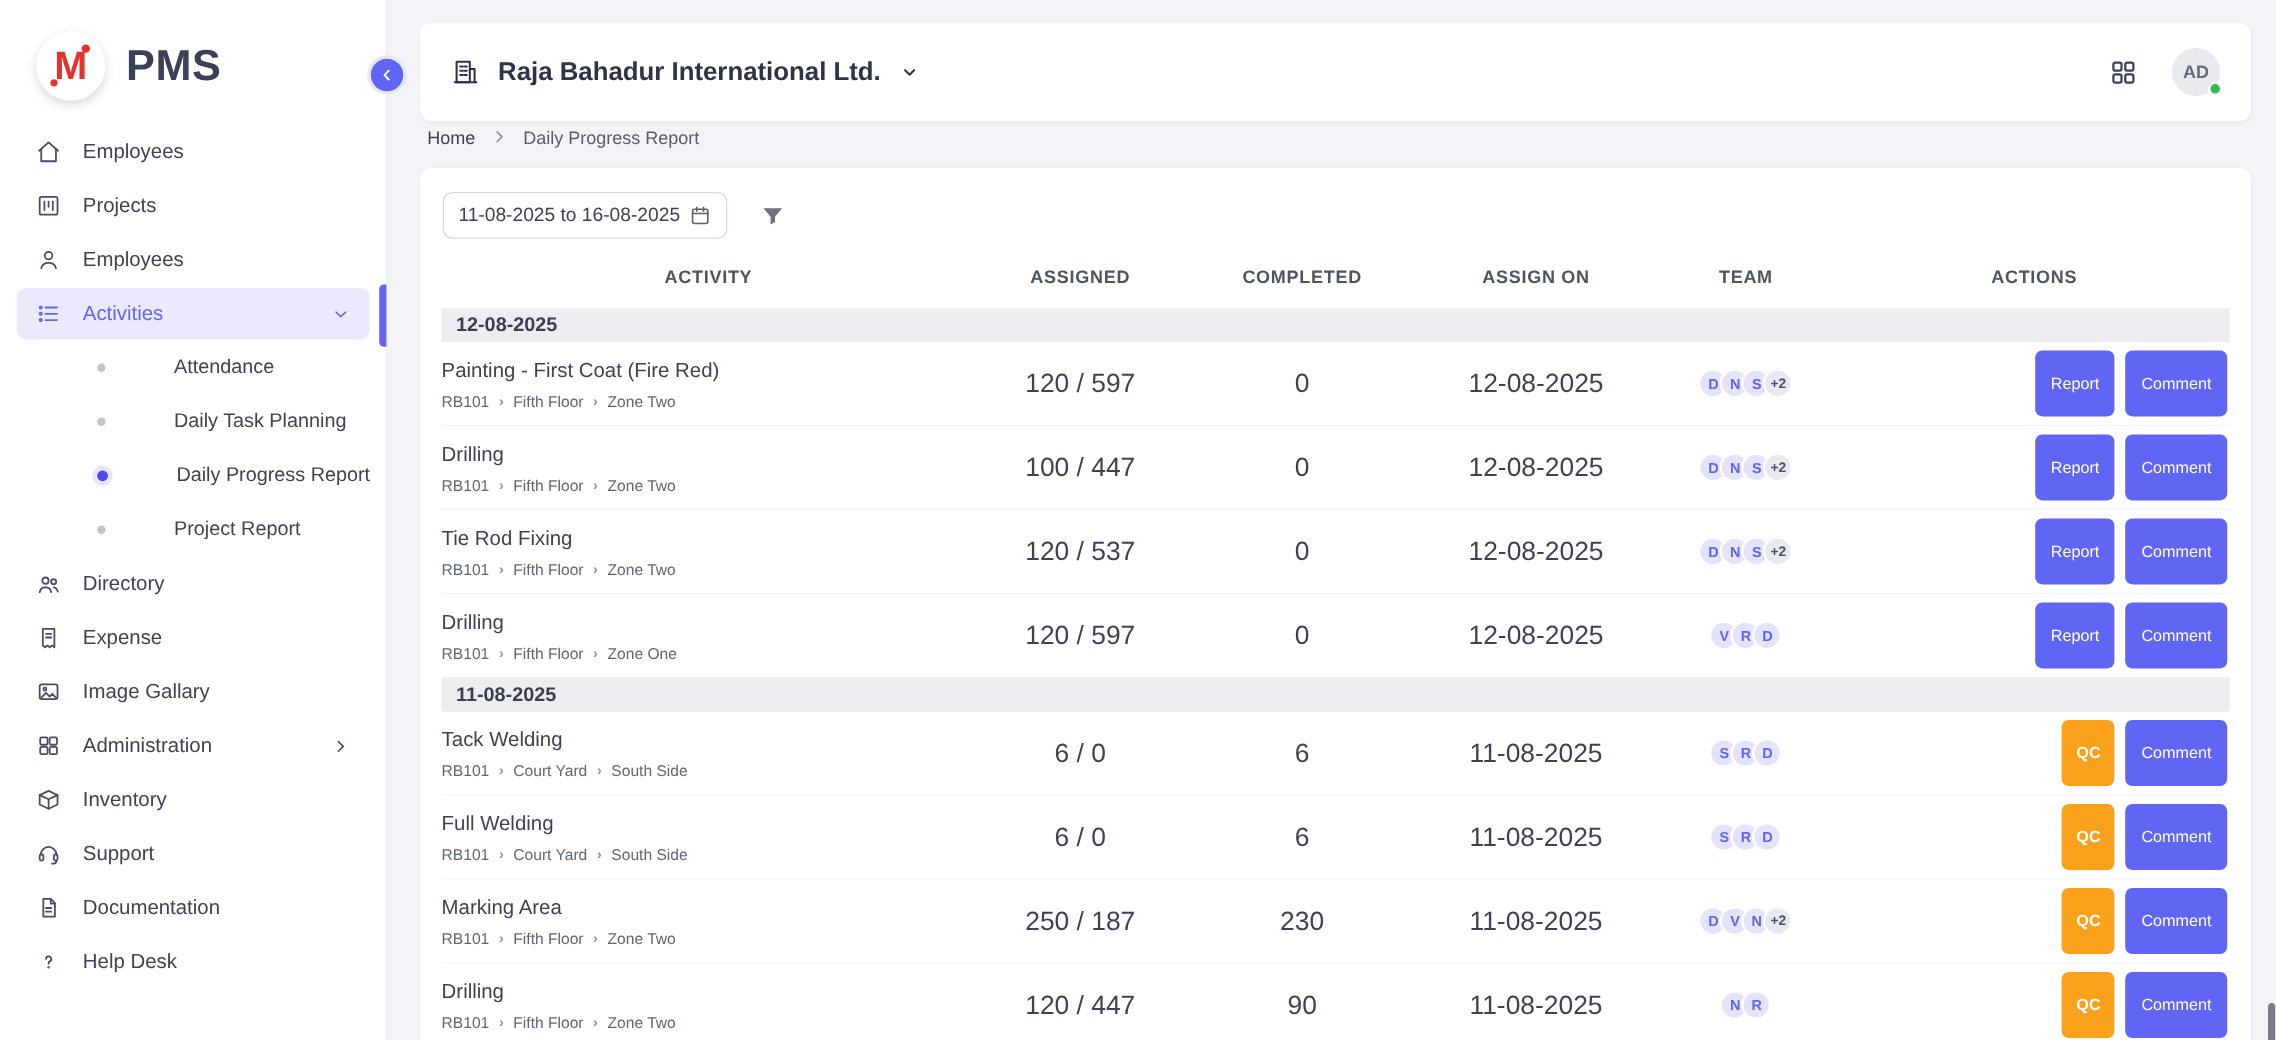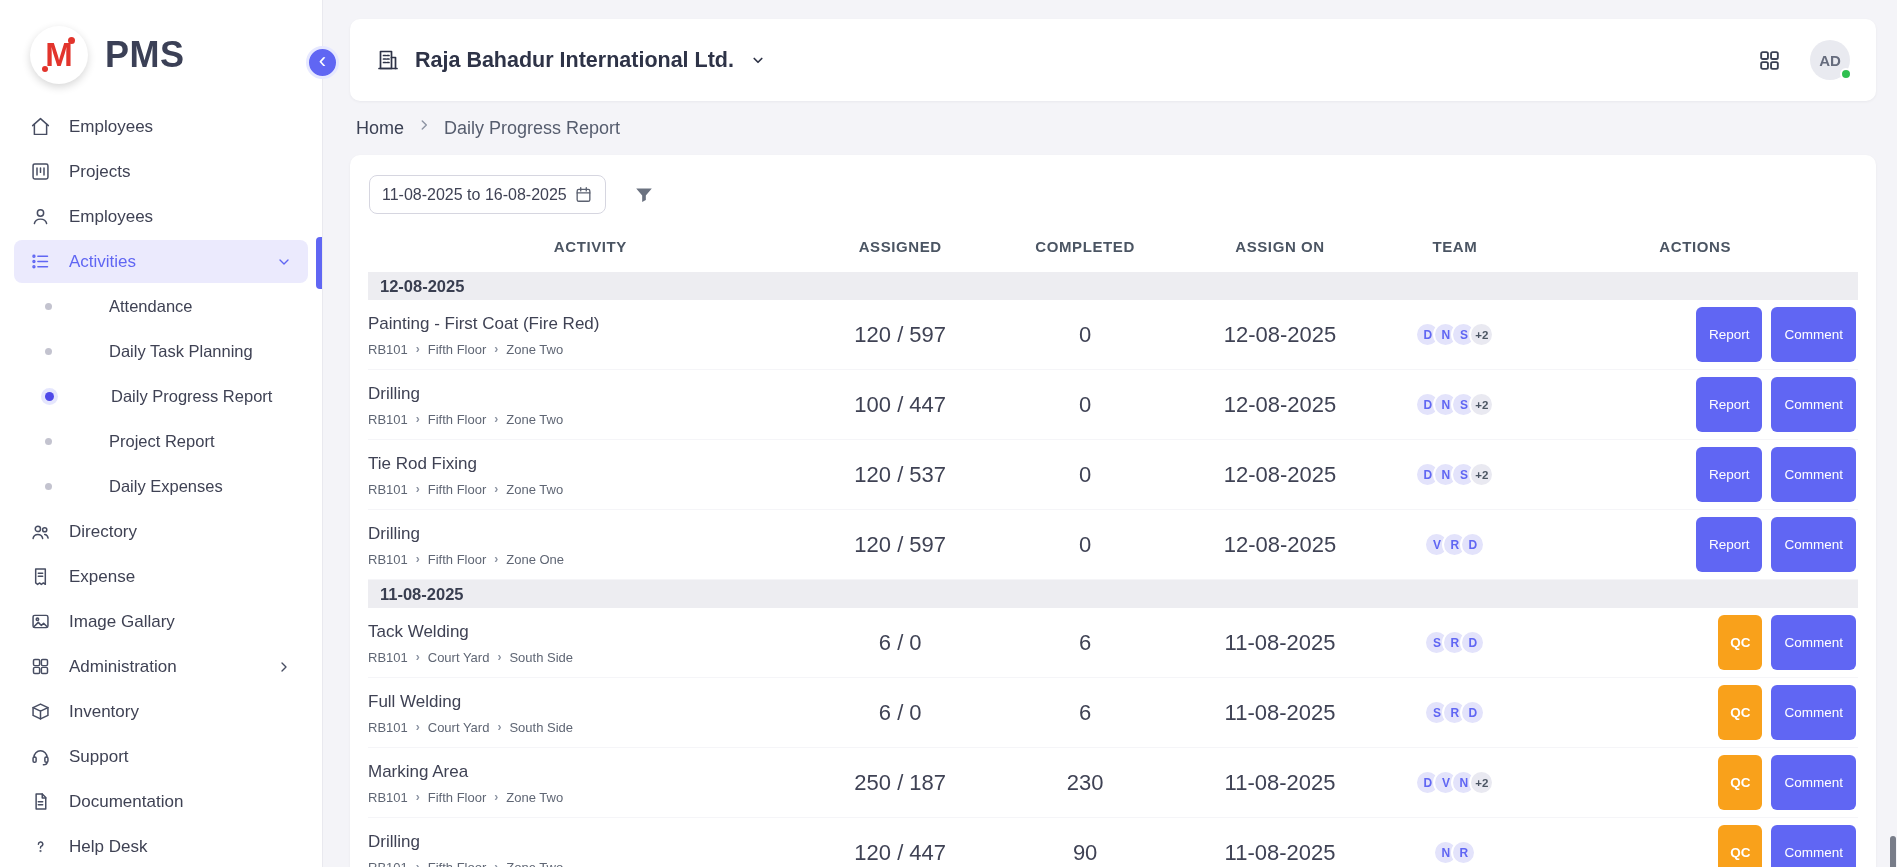--- a/index.html
+++ b/index.html
@@ -17,35 +17,35 @@
   .logo-text { font-size:36px; font-weight:700; color:#3b4056; letter-spacing:.5px; }
   .collapse-btn { position:absolute; top:46px; right:-17px; width:33px; height:33px; border-radius:50%; background:#6066f3; border:3px solid #e6e8ff; color:#fff; display:flex; align-items:center; justify-content:center; cursor:pointer; z-index:6; }
   .collapse-btn span { font-size:22px; line-height:1; margin-top:-3px; }
   .nav-item { display:flex; align-items:center; gap:18px; height:45px; padding:0 30px; font-size:17px; color:#3f4254; cursor:pointer; }
   .nav-item .icon { color:#474d62; flex-shrink:0; }
   .nav-item.active { background:#ebeafd; border-radius:8px; margin:1px 14px; padding:0 16px; height:43px; color:#6066f3; }
   .nav-item.active .icon { color:#6066f3; }
   .chev-end { margin-left:auto; color:#6d7385; }
   .nav-item.active .chev-end { color:#6066f3; }
   .active-bar { position:absolute; right:0; top:237px; width:6px; height:52px; background:#6066f3; border-radius:4px 0 0 4px; }
-  .sub-item { display:flex; align-items:center; height:45px; padding-left:45px; gap:57px; font-size:16.5px; color:#3f4254; cursor:pointer; }
+  .sub-item { display:flex; align-items:center; height:45px; padding-left:45px; gap:57px; font-size:16.5px; color:#3f4254; cursor:pointer;margin-left:36px; }
   .dot { width:7px; height:7px; border-radius:50%; background:#c3c3cf; flex-shrink:0; }
   .sub-item.active .dot { width:9px; height:9px; background:#4f49e8; box-shadow:0 0 0 4px rgba(96,102,243,.16); }
 
   
   .main { flex:1; display:flex; flex-direction:column; padding:19px 21px 0 27px; min-width:0; }
   .topbar { background:#fff; border-radius:10px; height:82px; display:flex; align-items:center; justify-content:space-between; padding:0 26px; box-shadow:0 1px 3px rgba(20,20,40,.05); }
   .company { display:flex; align-items:center; gap:15px; font-size:21.5px; font-weight:700; color:#2e3347; cursor:pointer; }
   .company .icon { color:#2e3347; }
   .topbar-right { display:flex; align-items:center; gap:28px; }
   .apps { color:#3b4154; cursor:pointer; }
   .avatar { width:40px; height:40px; border-radius:50%; background:#e9eaf0; color:#666c7d; font-weight:700; font-size:15px; display:flex; align-items:center; justify-content:center; position:relative; cursor:pointer; }
   .status-dot { position:absolute; bottom:0; right:-2px; width:12px; height:12px; background:#2fbf4f; border:2px solid #fff; border-radius:50%; }
 
-  .breadcrumb { display:flex; align-items:flex-start; gap:13px; padding:17px 6px 16px; font-size:18px; }
+  .breadcrumb { display:flex; align-items:flex-start; gap:13px; padding:6px 6px 16px; font-size:15px; }
   .bc-home { color:#3b4154; cursor:pointer; }
   .bc-sep { color:#8d94a3; }
   .bc-current { color:#565d6e; }
 
   .content { background:#fff; border-radius:10px 10px 0 0; flex:1; padding:14px 18px 0; box-shadow:0 1px 3px rgba(20,20,40,.05); overflow:hidden; }
   .filter-row { display:flex; align-items:center; gap:27px; margin:6px 0 10px 1px; }
   .date-input { width:237px; border:1px solid #d6d6e0; border-radius:8px; padding:9px 12px; display:flex; align-items:center; justify-content:space-between; font-size:16px; color:#3f4254; cursor:text; background:#fff; }
   .date-input .icon { color:#5b6170; }
   .filter-ic { color:#6b7280; cursor:pointer; }
 
@@ -137,24 +137,20 @@
       <span>Daily Task Planning</span>
     </div>
     <div class="sub-item active">
       <span class="dot"></span>
       <span>Daily Progress Report</span>
     </div>
     <div class="sub-item">
       <span class="dot"></span>
       <span>Project Report</span>
     </div>
-    <div class="sub-item">
-      <span class="dot"></span>
-      <span>Daily Expenses</span>
-    </div>
 
     <div class="nav-item">
       <span class="icon">
           <svg width="21" height="21" viewBox="0 0 24 24" fill="none" stroke="currentColor" stroke-width="1.7" stroke-linecap="round" stroke-linejoin="round">
             <circle cx="9" cy="9" r="3"></circle>
             <path d="M3.5 20c.6-3 2.8-4.5 5.5-4.5s4.9 1.5 5.5 4.5"></path>
             <circle cx="16.8" cy="10" r="2.4"></circle>
             <path d="M16.8 15.4c2.3.2 3.4 1.7 3.9 4.1"></path>
           </svg>
         </span>

